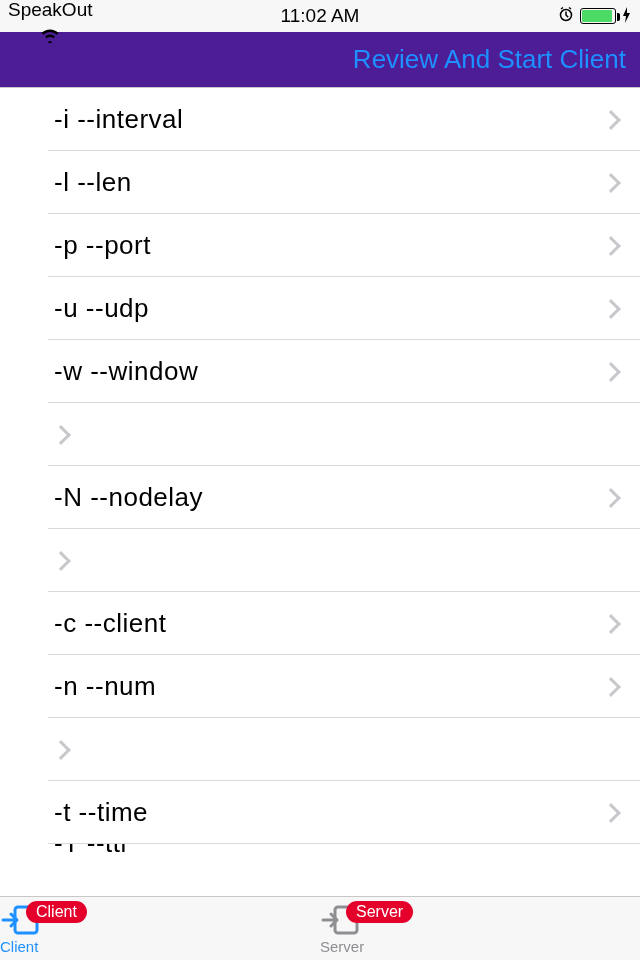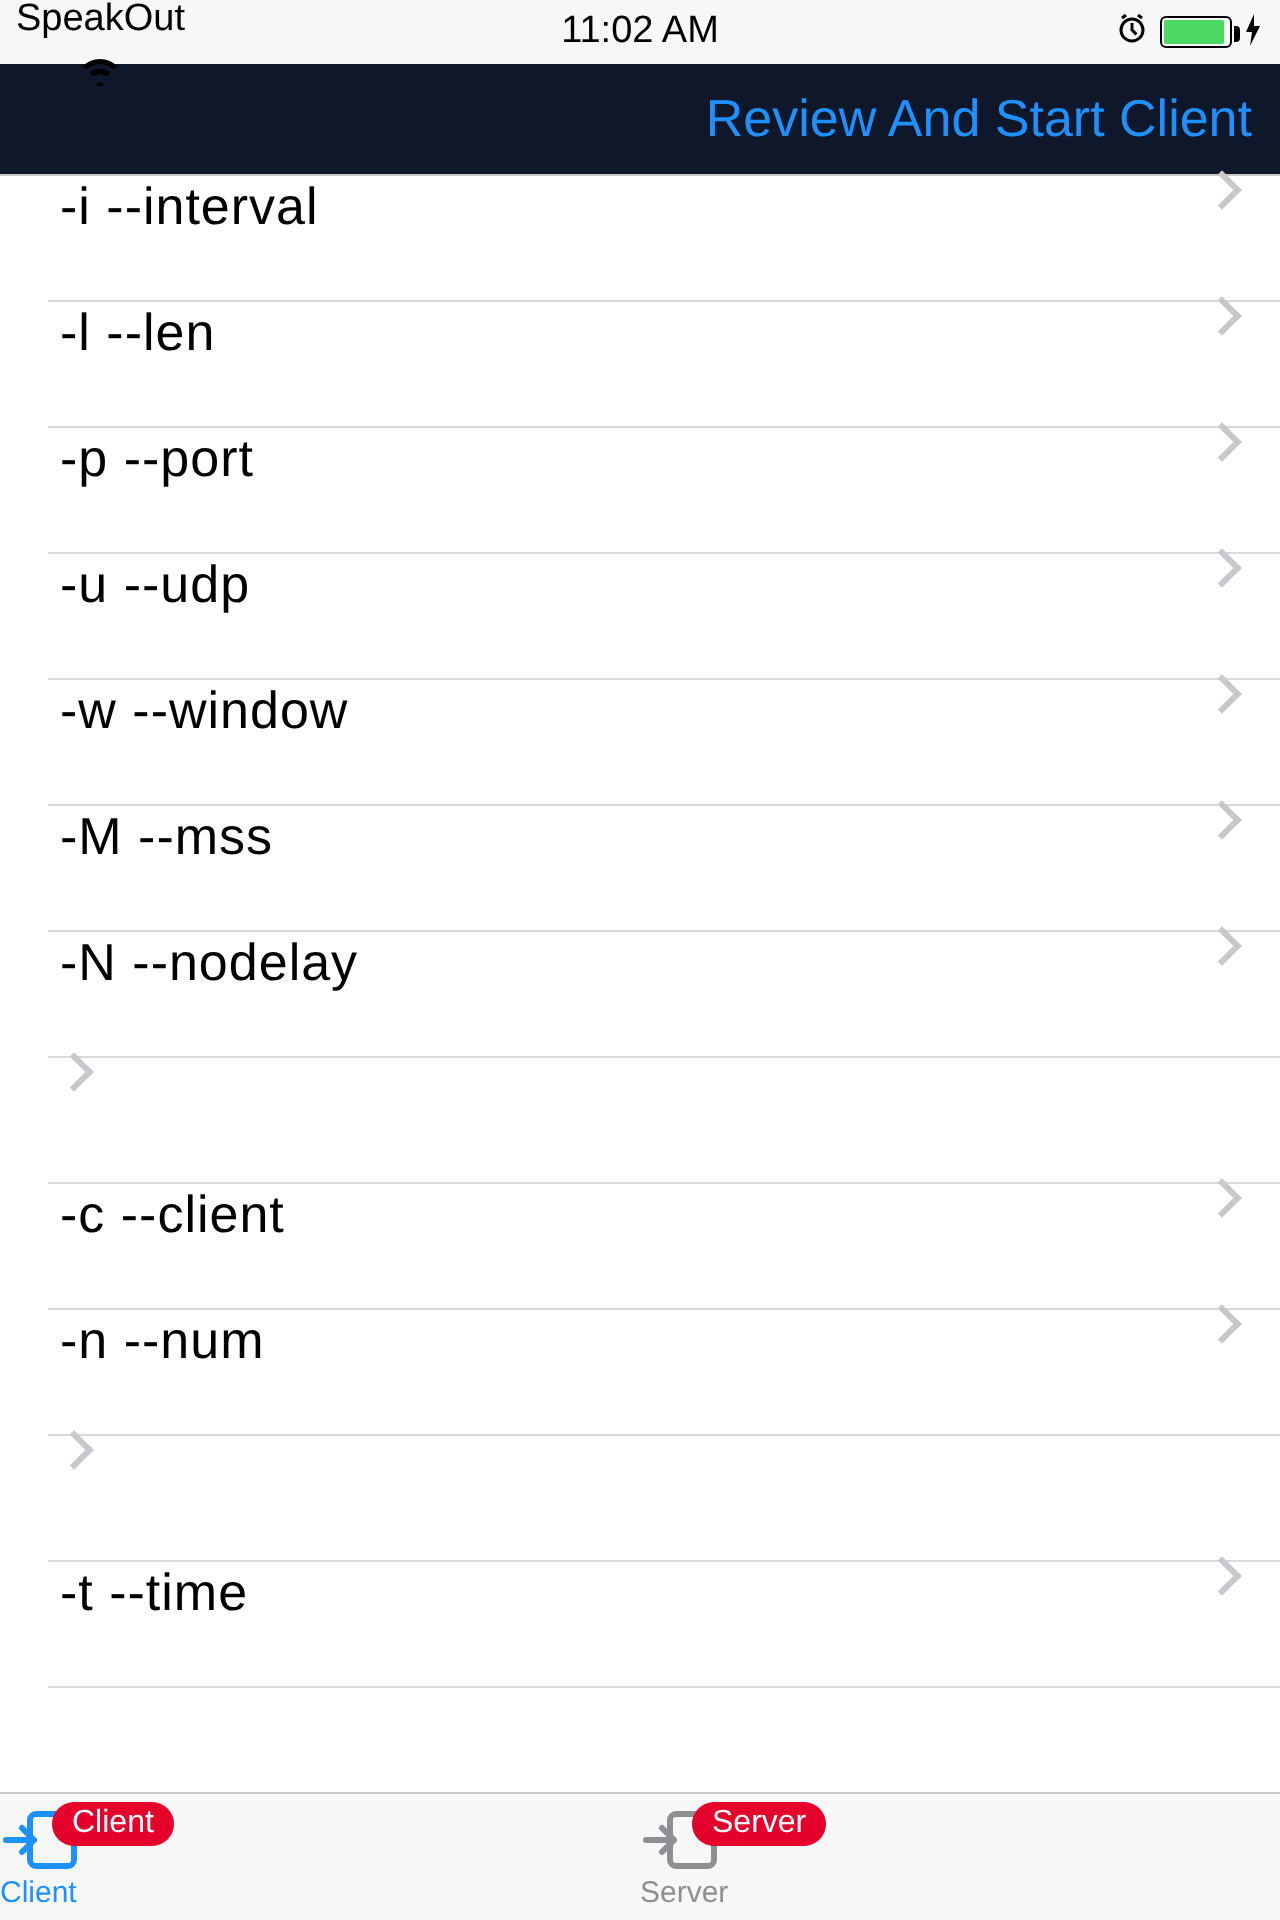--- a/index.html
+++ b/index.html
@@ -15,26 +15,26 @@
   .wifi { font-size: 18px; }
   .status-center { position: absolute; left: 50%; transform: translateX(-50%); font-weight: 400; }
   .status-right { margin-left: auto; display: flex; align-items: center; gap: 6px; }
   .alarm { font-size: 16px; }
   .battery { width: 36px; height: 16px; border: 1.5px solid #000; border-radius: 3px; position: relative; }
   .battery::after { content: ""; position: absolute; right: -5px; top: 4px; width: 3px; height: 8px; background: #000; border-radius: 0 2px 2px 0; }
   .battery-fill { position: absolute; left: 1px; top: 1px; bottom: 1px; width: 30px; background: #4cd964; border-radius: 1px; }
   .charge { font-size: 14px; }
   
   
-  .nav-bar { height: 56px; background: #0f172a; border-bottom: 1px solid #c8c8c8; display: flex; align-items: center; justify-content: flex-end; padding: 0 14px; }
+  .nav-bar { height: 56px; background: #4c1d95; border-bottom: 1px solid #c8c8c8; display: flex; align-items: center; justify-content: flex-end; padding: 0 14px; }
   .nav-action { color: #1e90ff; font-size: 26px; font-weight: 400; }
   
   
   .list { background: #fff; }
-  .row { height: 63px; display: flex; align-items: flex-start; padding: 0 22px 0 30px; position: relative; }
+  .row { height: 63px; display: flex; align-items: center; padding: 0 22px 0 30px; position: relative; margin-left: 24px; }
   .row-sep { position: absolute; bottom: 0; left: 24px; right: 0; height: 1px; background: #d9d9d9; }
   .row-label { font-size: 26px; color: #000; flex: 1; letter-spacing: 0.5px; }
   .chevron { width: 14px; height: 14px; border-right: 3px solid #c7c7cc; border-top: 3px solid #c7c7cc; transform: rotate(45deg); }
   .row.cut { height: 28px; overflow: hidden; }
   .row.cut .row-label { margin-top: -30px; }
   
   
   .tab-bar { position: absolute; bottom: 0; left: 0; right: 0; height: 64px; background: #f7f7f7; border-top: 1px solid #c8c8c8; display: flex; }
   .tab { flex: 1; display: flex; flex-direction: column; align-items: flex-start; justify-content: center; position: relative; gap: 1px; }
   .tab-icon-wrap { position: relative; width: 40px; height: 34px; display: flex; align-items: center; justify-content: center; }
@@ -107,21 +107,20 @@
     <span class="row-label">-u  --udp</span>
     <span class="chevron"></span>
     <span class="row-sep"></span>
   </div>
   <div class="row">
     <span class="row-label">-w  --window</span>
     <span class="chevron"></span>
     <span class="row-sep"></span>
   </div>
   <div class="row">
-    <span class="row-label">-M  --mss</span>
     <span class="chevron"></span>
     <span class="row-sep"></span>
   </div>
   <div class="row">
     <span class="row-label">-N  --nodelay</span>
     <span class="chevron"></span>
     <span class="row-sep"></span>
   </div>
   <div class="row">
     <span class="chevron"></span>

